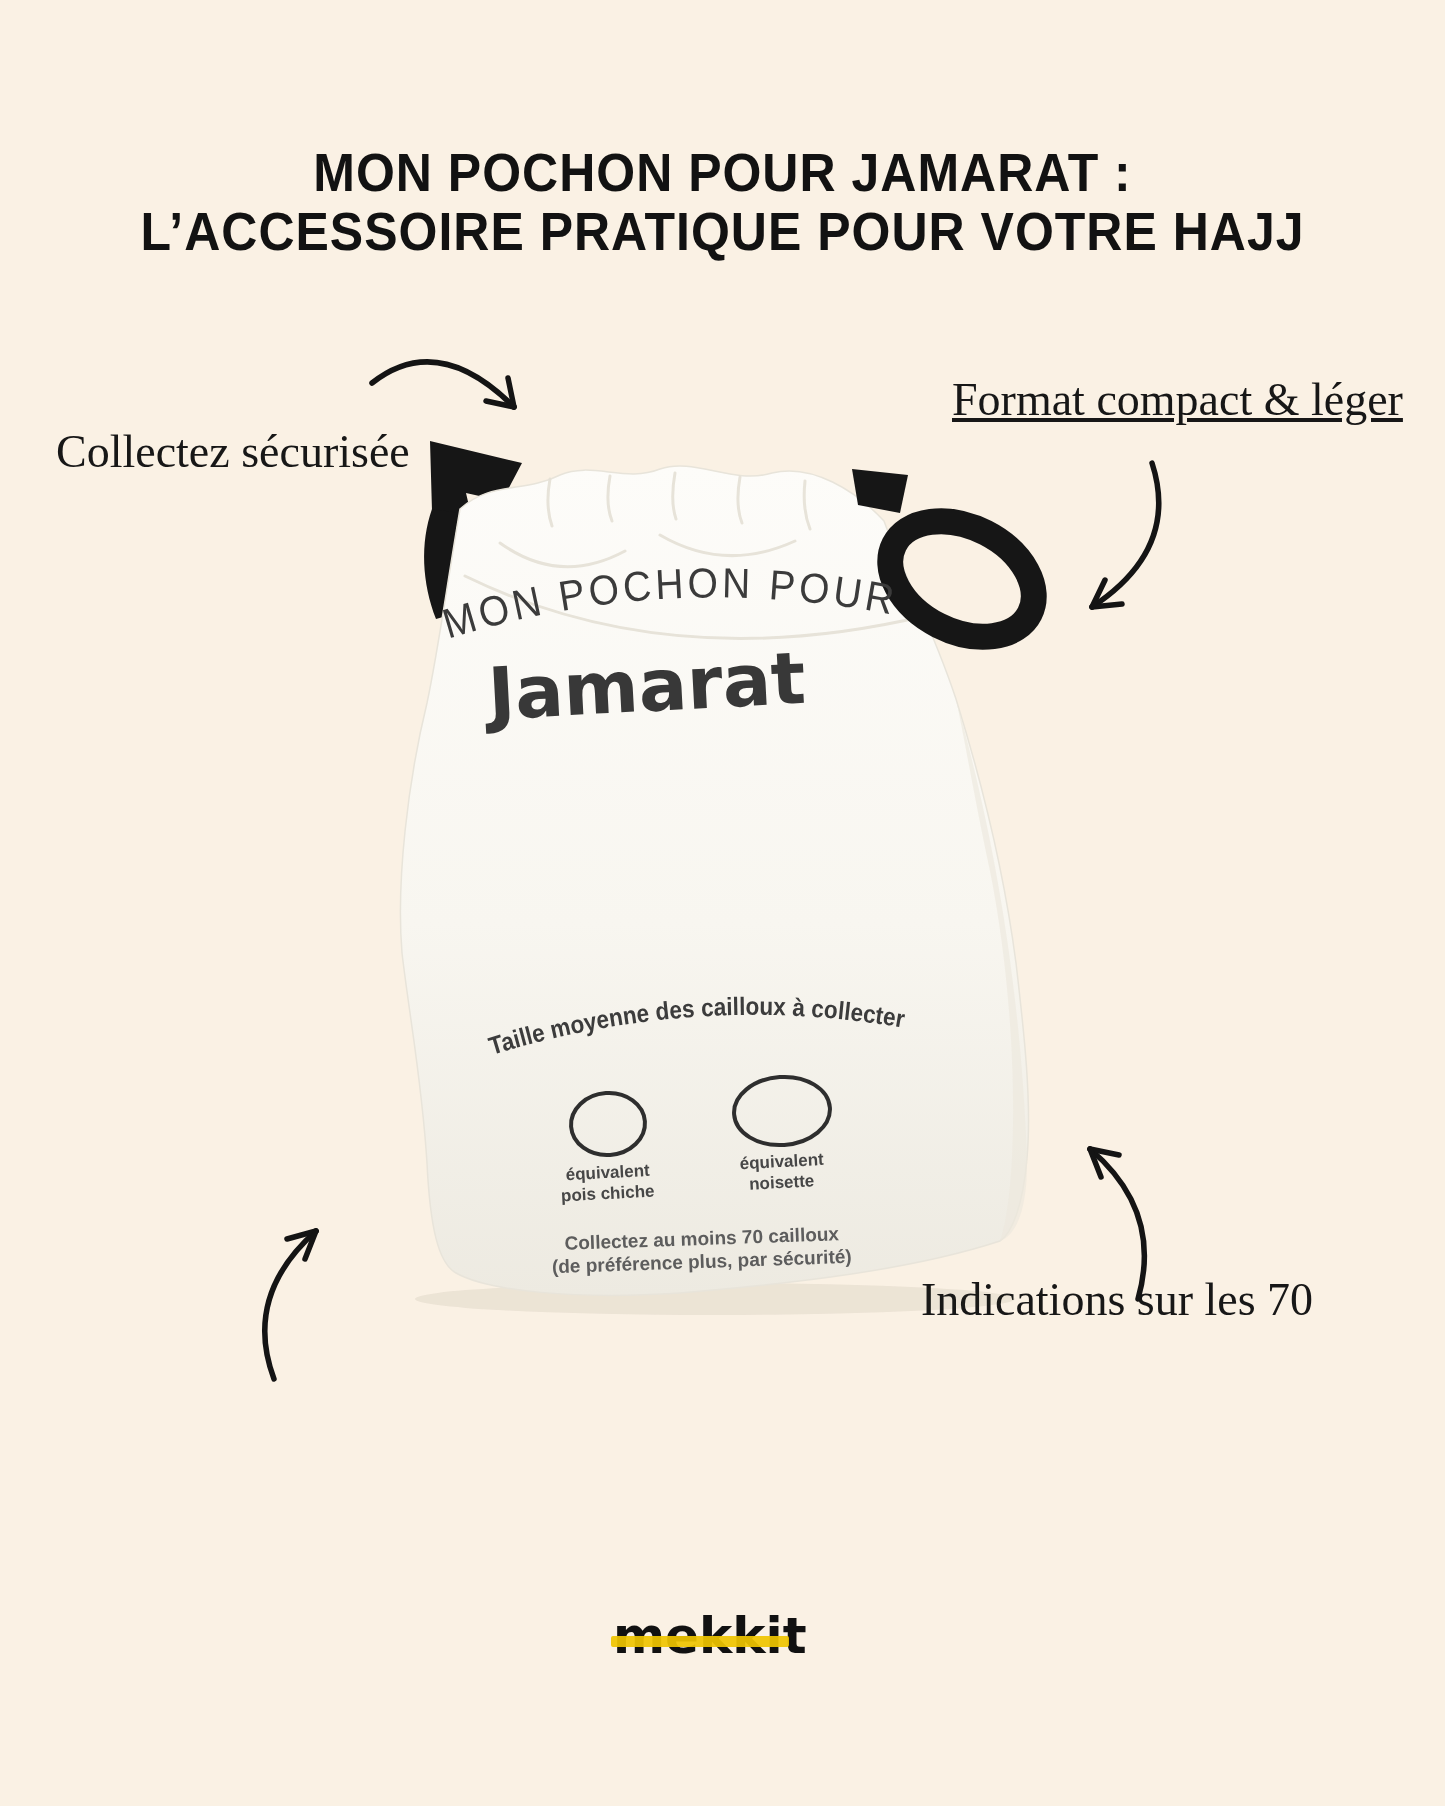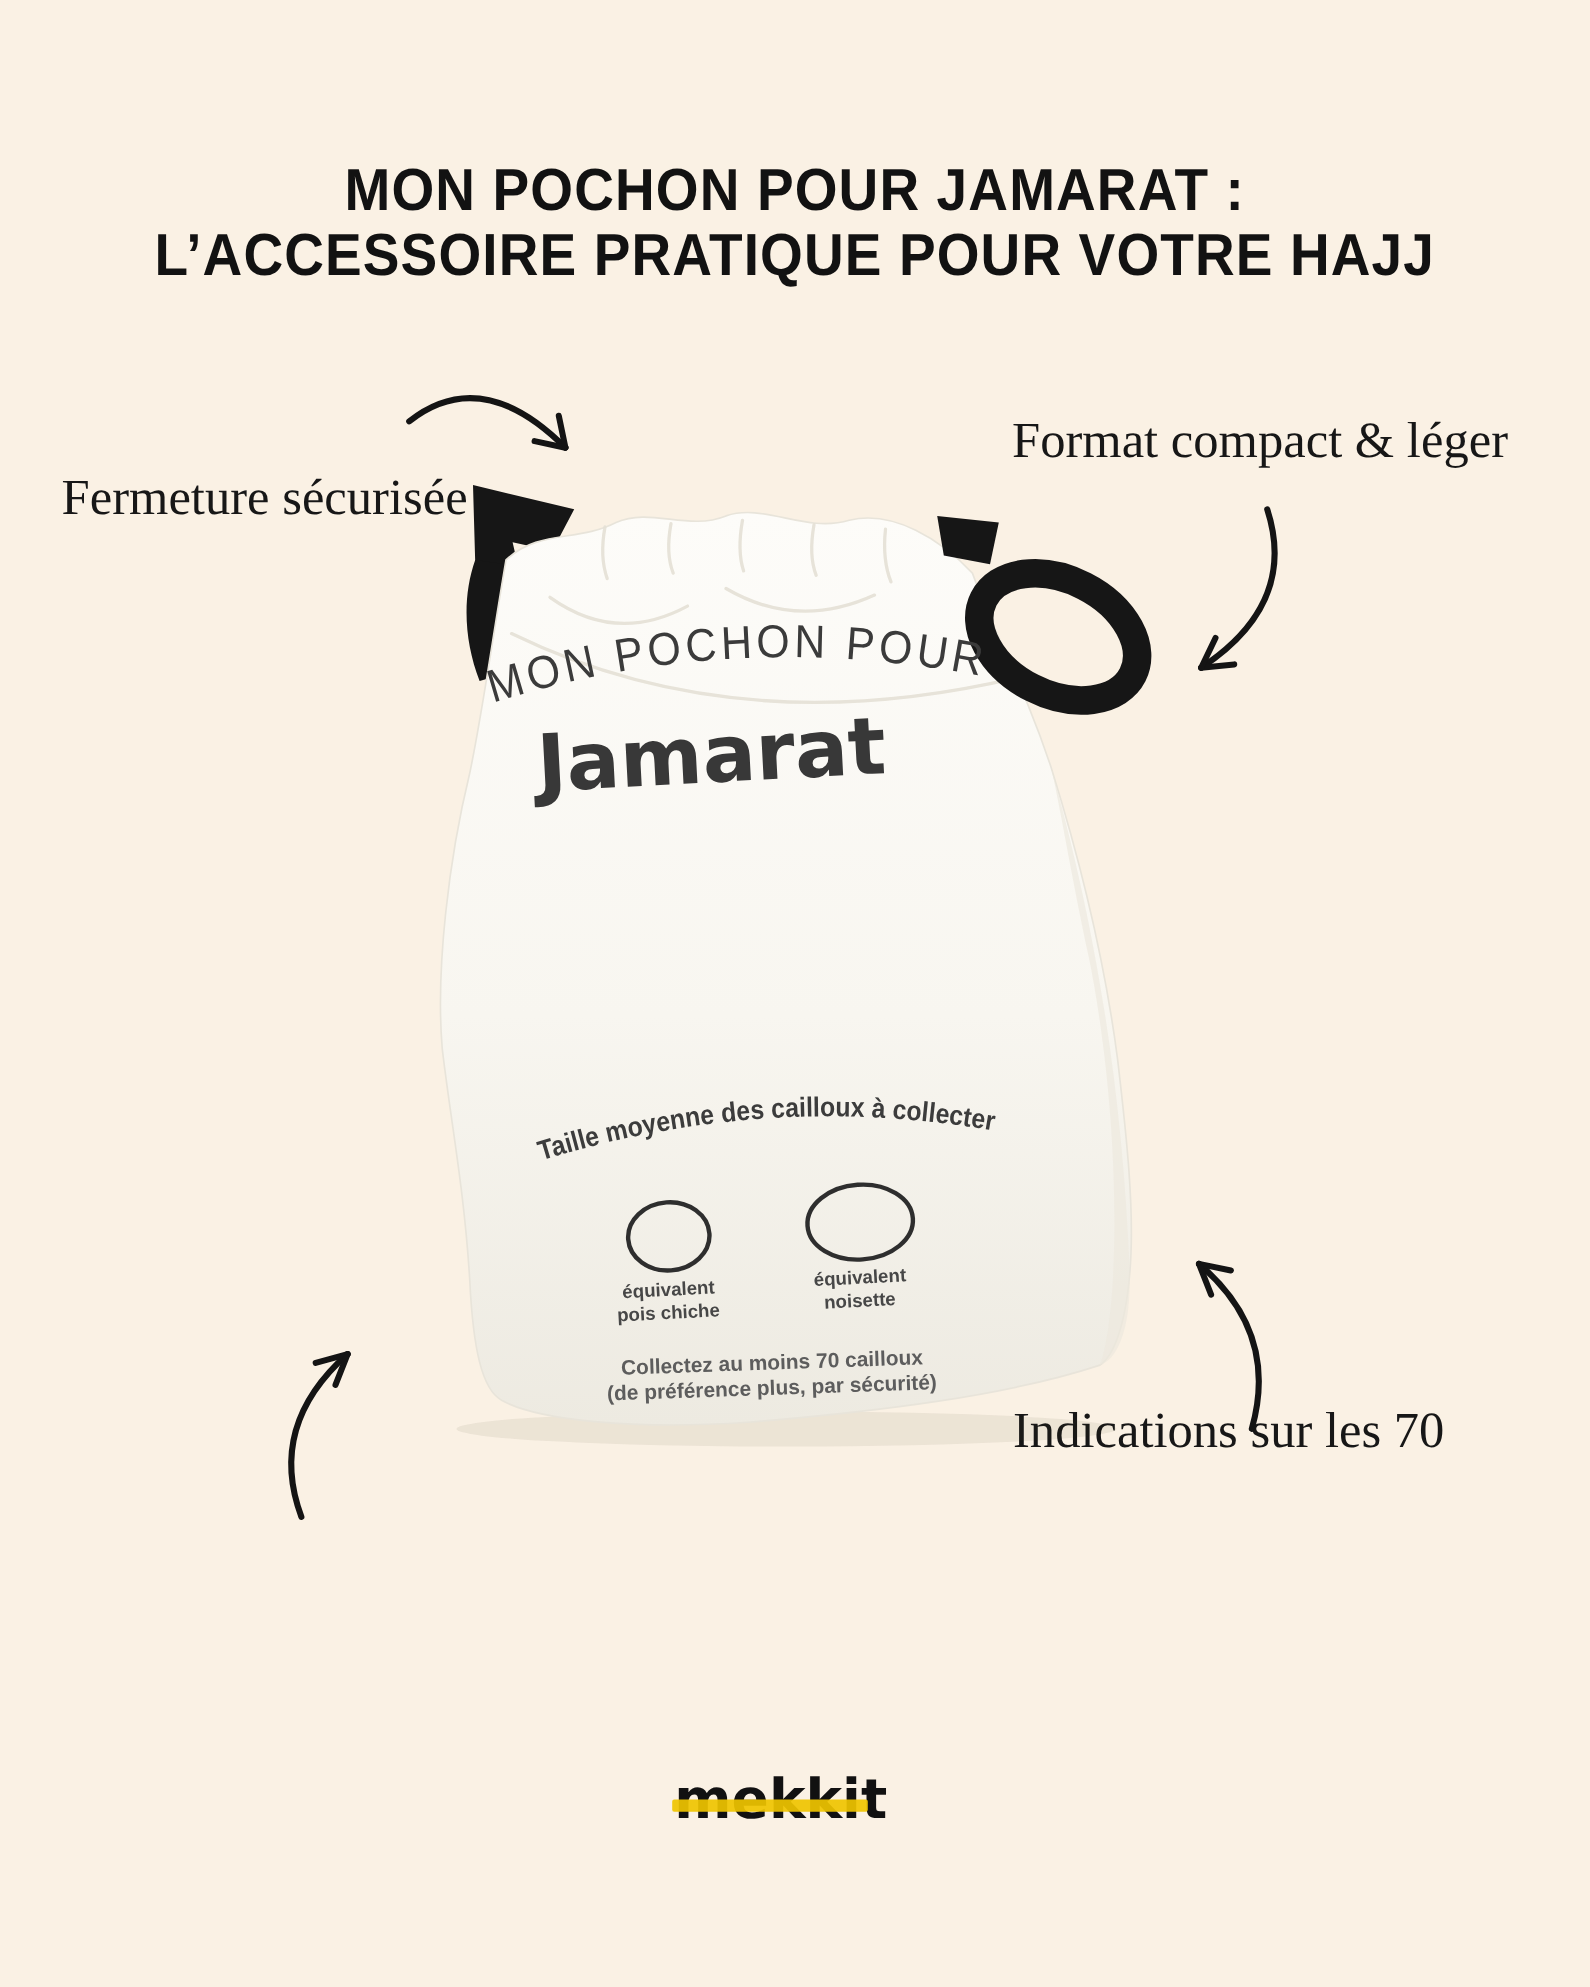--- a/index.html
+++ b/index.html
@@ -14,21 +14,21 @@
     font-family:"Liberation Sans", sans-serif;font-weight:700;
     font-size:50px;line-height:55px;letter-spacing:1px;color:#121212;
     transform:scaleY(1.08);transform-origin:top center;
   }
   
   .callout{
     position:absolute;font-family:"Liberation Serif", serif;
     font-size:46px;line-height:46px;color:#171717;white-space:nowrap;
   }
   .callout.fermeture{left:56px;top:428px;}
-  .callout.format{left:920px;top:376px;}
+  .callout.format{left:952px;top:376px;text-decoration:underline;}
   .callout.facile{left:145px;top:1410px;}
   .callout.indications{left:867px;top:1276px;width:500px;text-align:center;white-space:normal;line-height:45px;}
   
   .arrows{position:absolute;left:0;top:0;width:1445px;height:1806px;}
   
   .bag{position:absolute;left:370px;top:420px;width:680px;height:900px;}
   
   .logo{
     position:absolute;left:613px;top:1606px;width:180px;height:62px;
     font-family:"DejaVu Sans", sans-serif;font-weight:700;
@@ -39,21 +39,21 @@
 </head>
 <body>
 
 <div class="canvas">
 
   <div class="title">
     <div>MON POCHON POUR JAMARAT :</div>
     <div>L’ACCESSOIRE PRATIQUE POUR VOTRE HAJJ</div>
   </div>
 
-  <div class="callout fermeture">Fermeture sécurisée</div>
+  <div class="callout fermeture">Collectez sécurisée</div>
   <div class="callout format">Format compact &amp; léger</div>
   <div class="callout indications">
     <div>Indications sur les 70</div>
   </div>
 
   <svg class="bag" viewBox="0 0 680 900">
     <defs>
       <linearGradient id="bagGrad" x1="0" y1="0" x2="0" y2="1">
         <stop offset="0%" stop-color="#FDFCF9"></stop>
         <stop offset="55%" stop-color="#F8F6F0"></stop>

